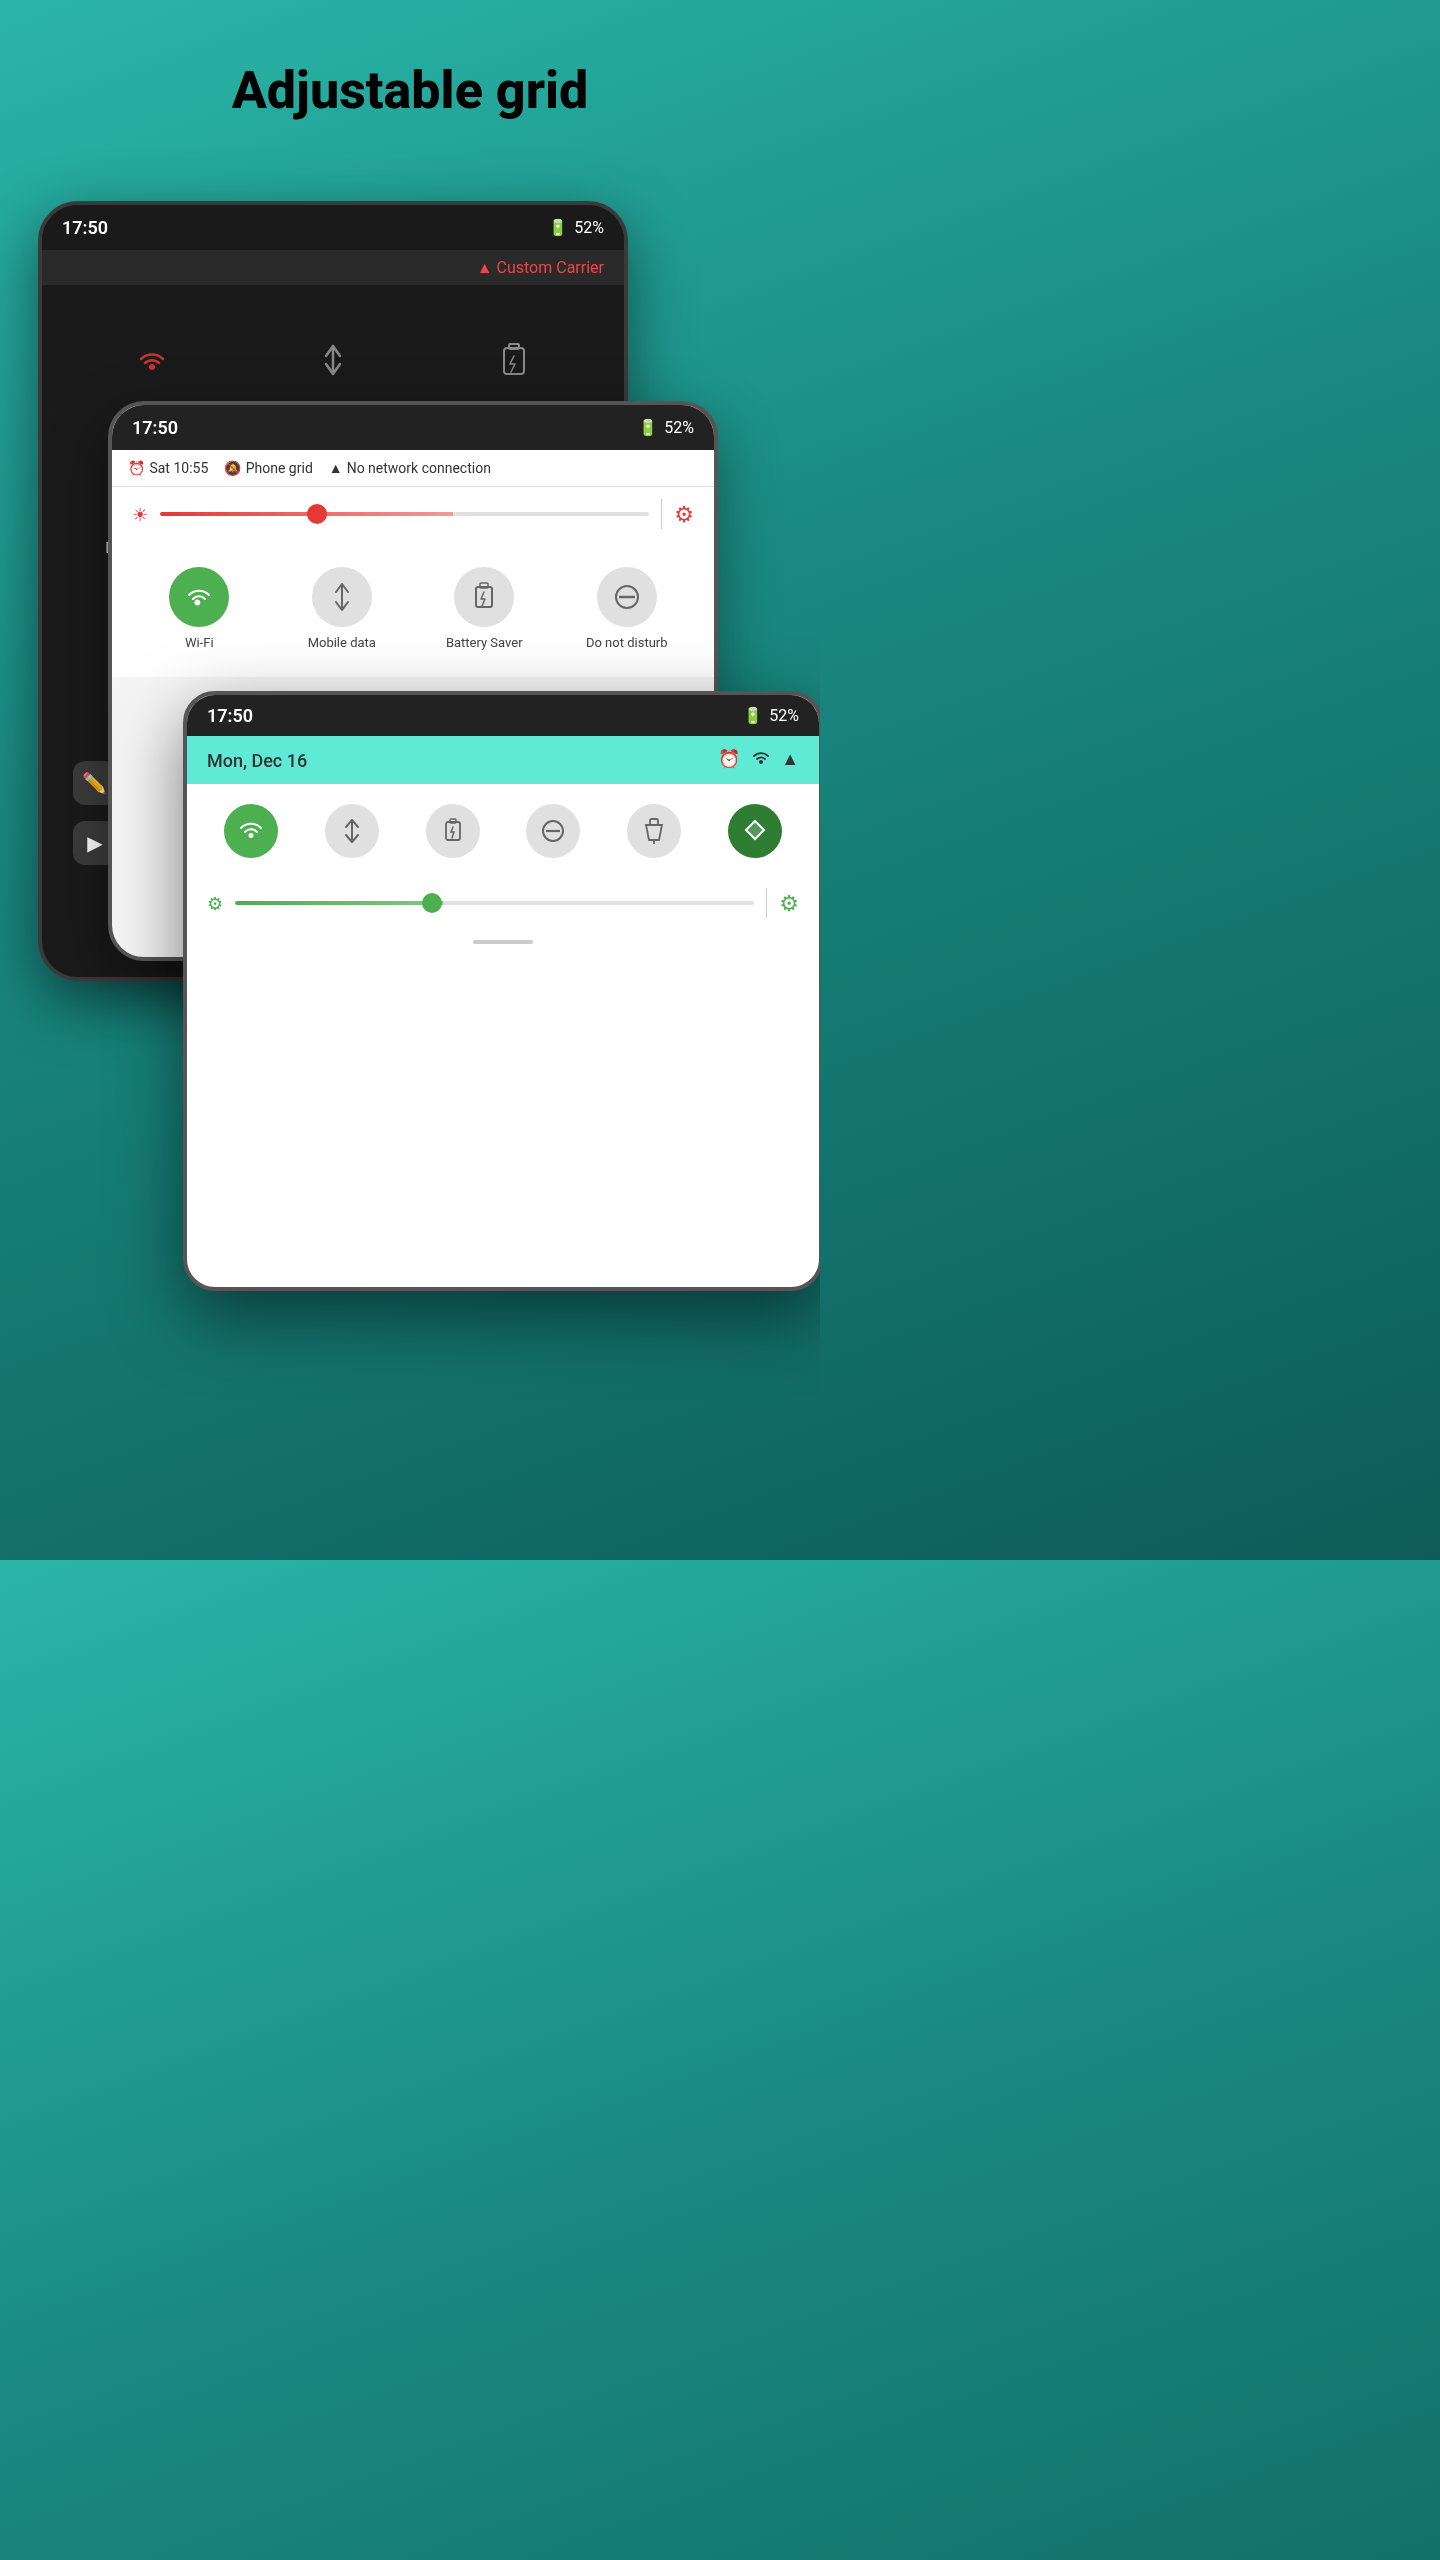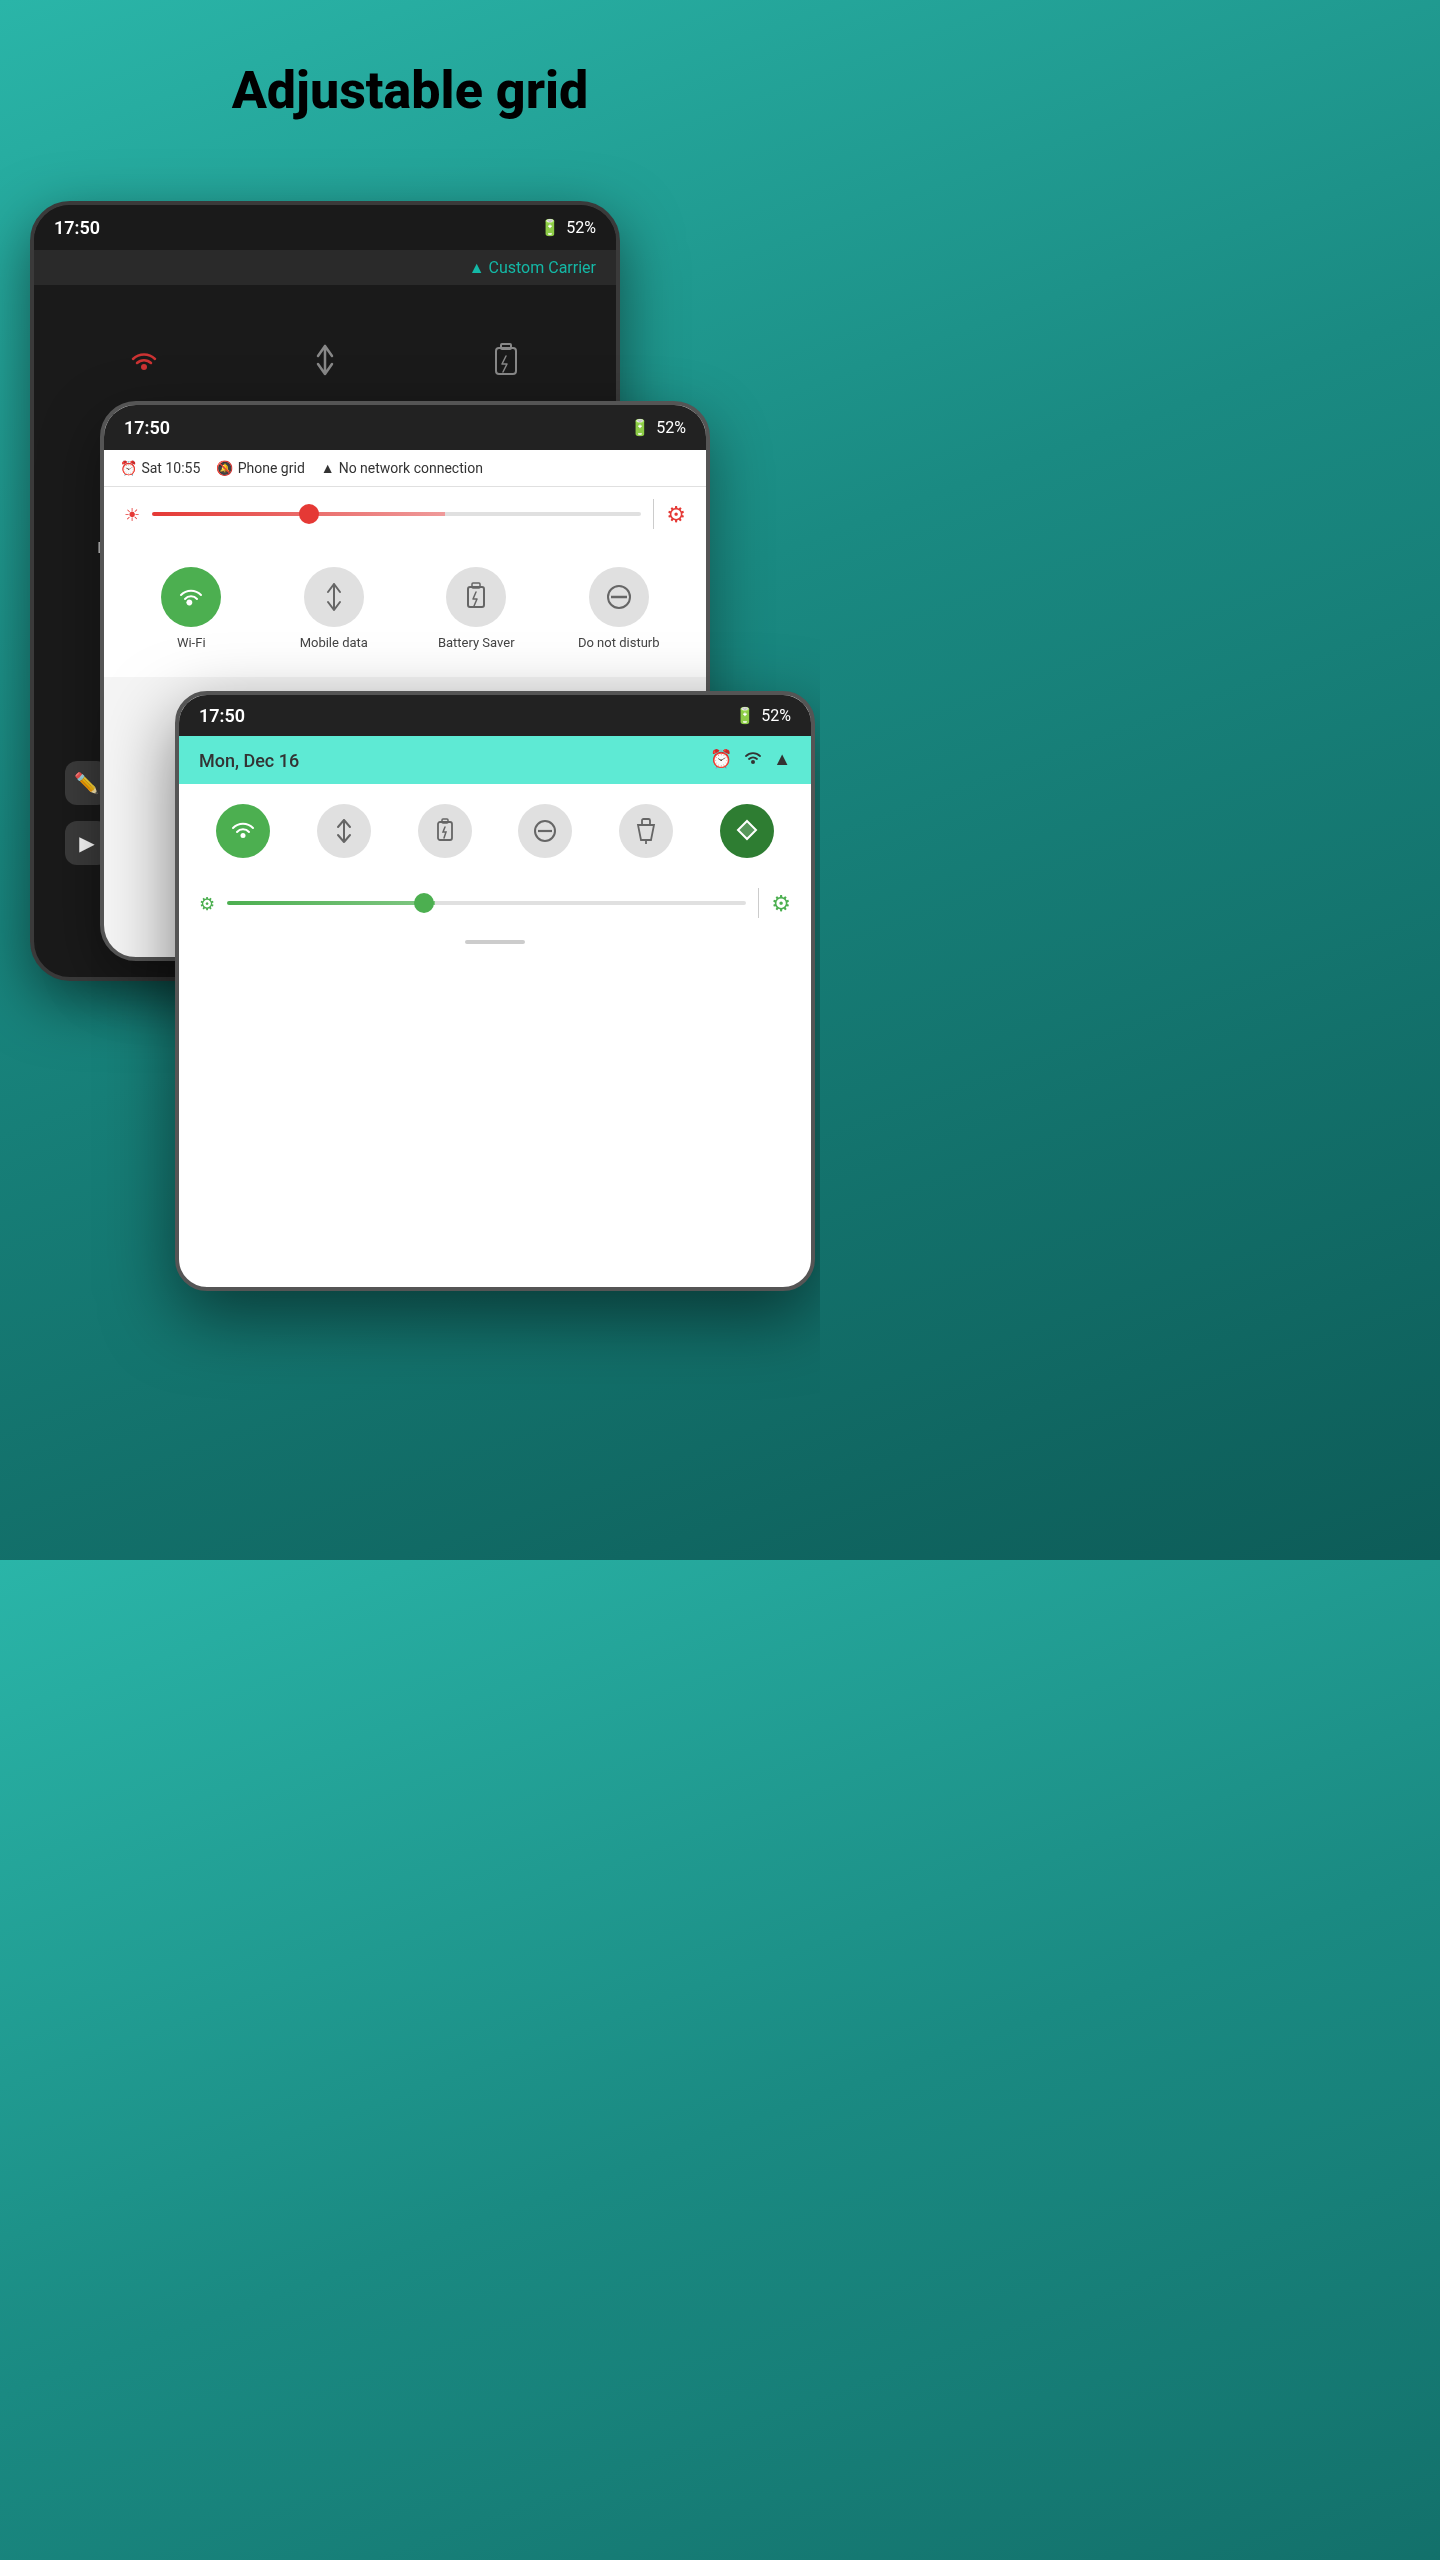--- a/index.html
+++ b/index.html
@@ -29,20 +29,21 @@
       color: rgba(255,255,255,0.85);
       line-height: 1.3;
     }
 
     
     .phones-container {
       position: relative;
       width: 100%;
       height: 1100px;
       margin-top: 20px;
+      margin-left: 8px;
     }
 
     
     .phone-back {
       position: absolute;
       left: 30px;
       top: 0;
       width: 590px;
       height: 780px;
       background: #1a1a1a;
@@ -57,21 +58,21 @@
       justify-content: space-between;
       align-items: center;
       padding: 12px 20px;
     }
     .status-time { color: #fff; font-size: 18px; font-weight: 600; }
     .status-right { color: #fff; font-size: 16px; display: flex; align-items: center; gap: 6px; }
     .carrier-bar {
       background: #2a2a2a;
       padding: 8px 20px;
       text-align: right;
-      color: #14b8a6;
+      color: #ef4444;
       font-size: 16px;
     }
 
     .dark-grid {
       display: grid;
       grid-template-columns: repeat(3, 1fr);
       gap: 0;
       padding: 20px;
       background: #1a1a1a;
     }

